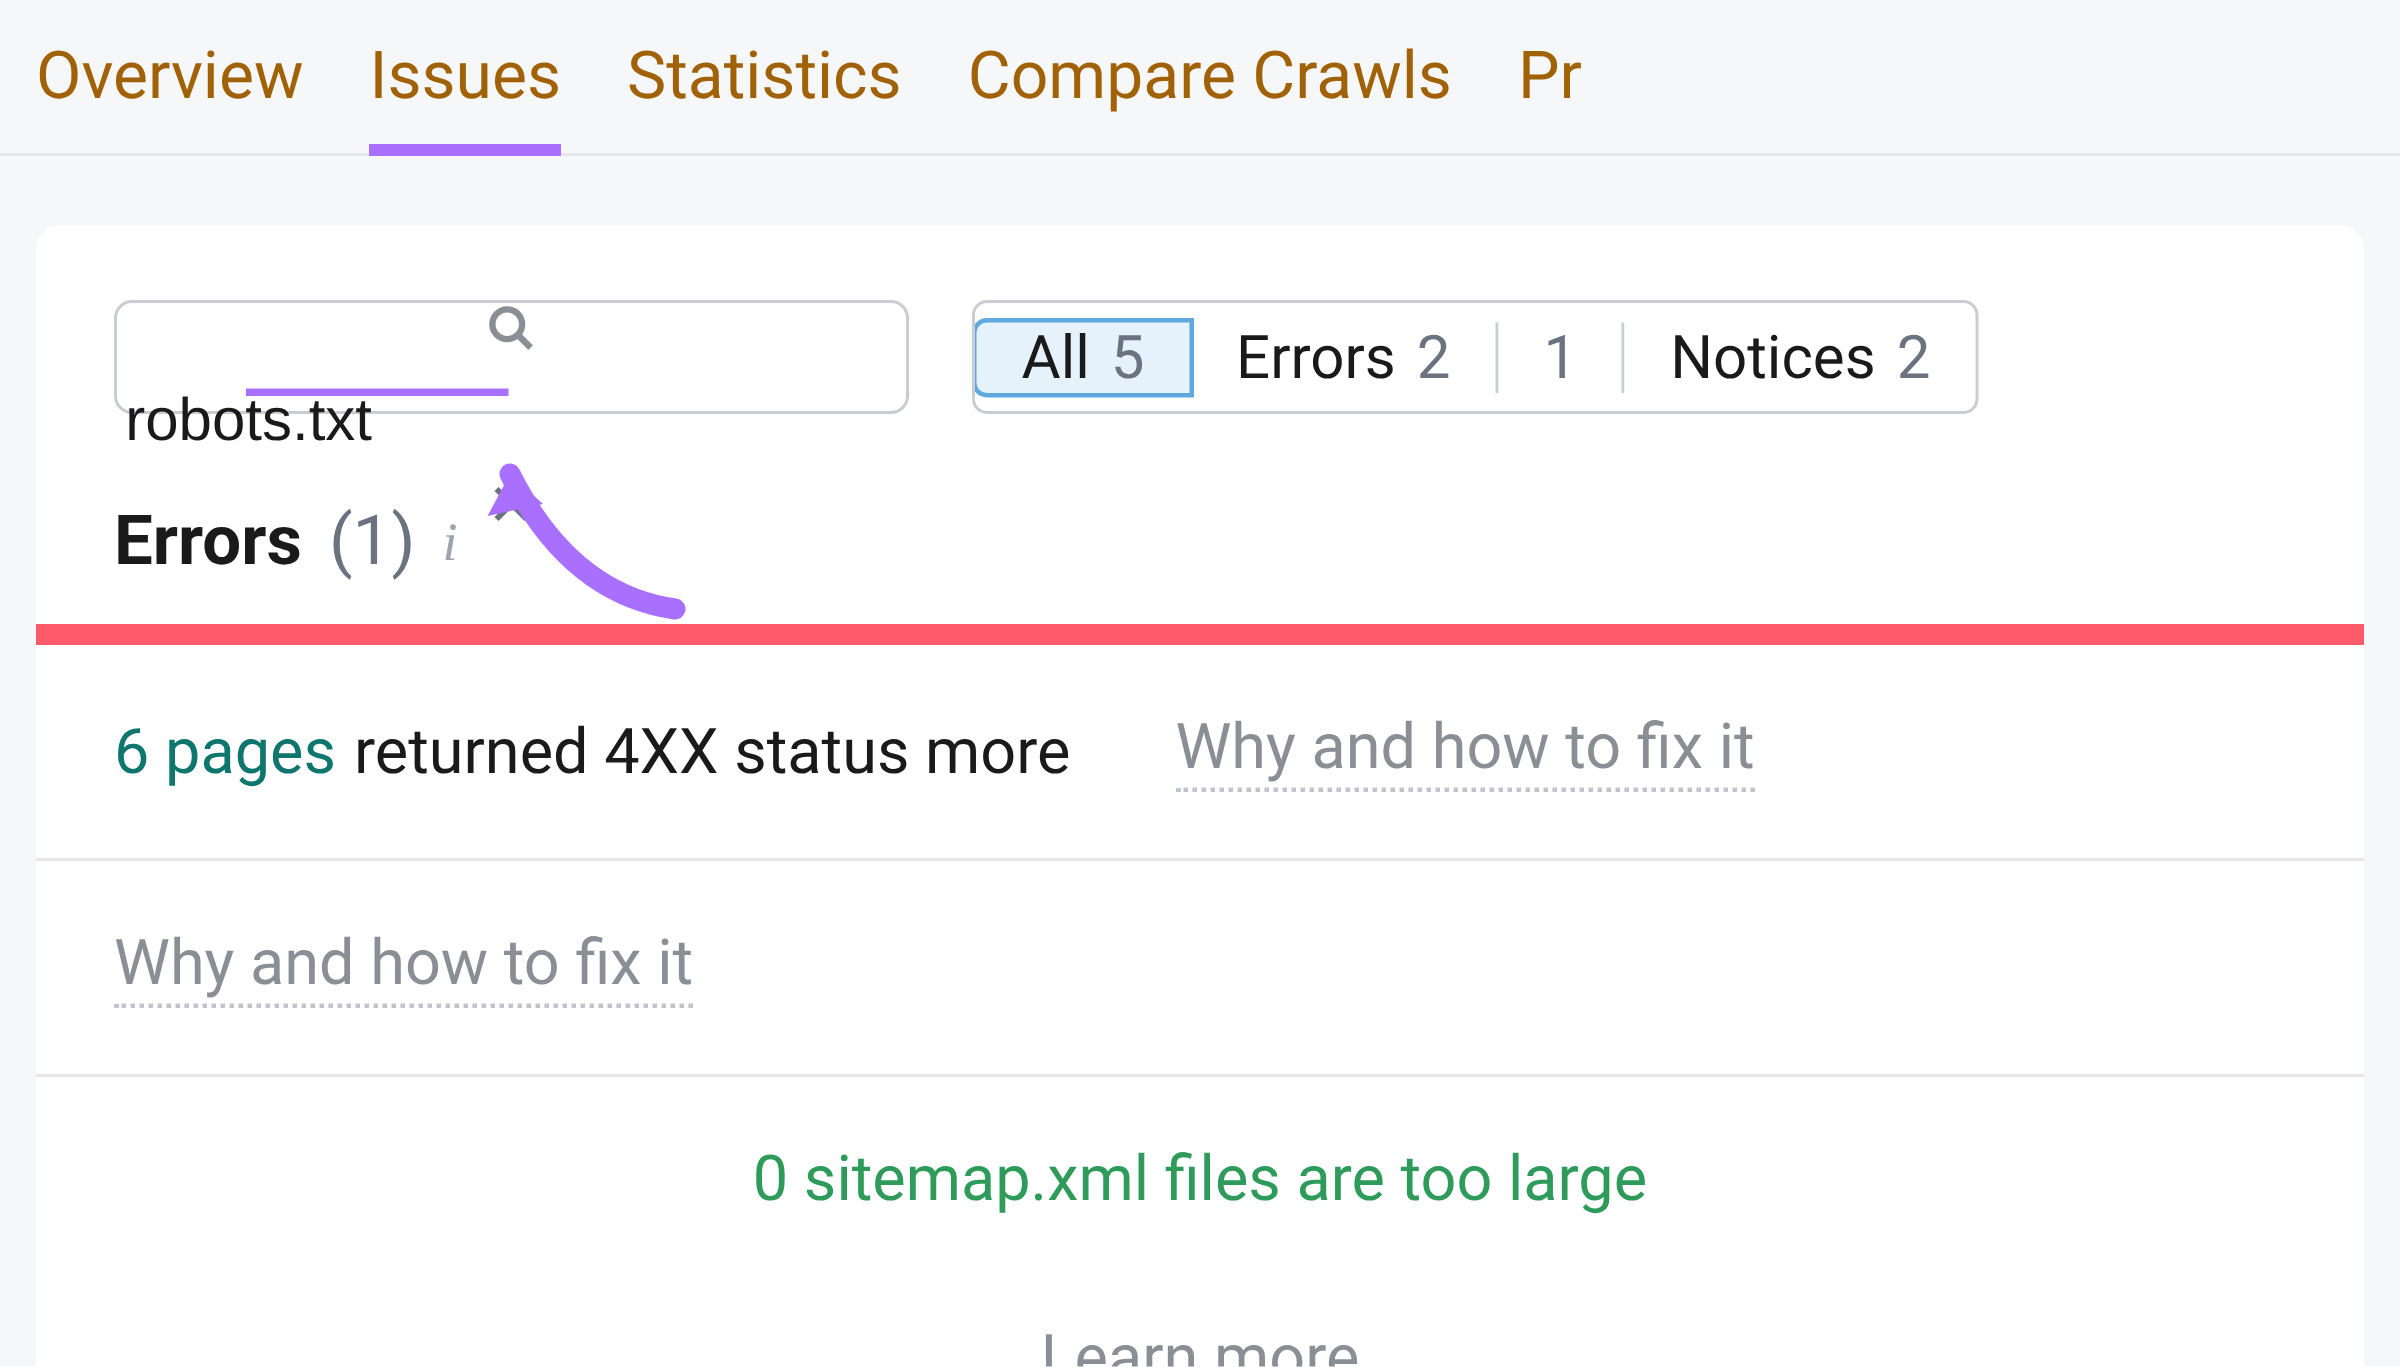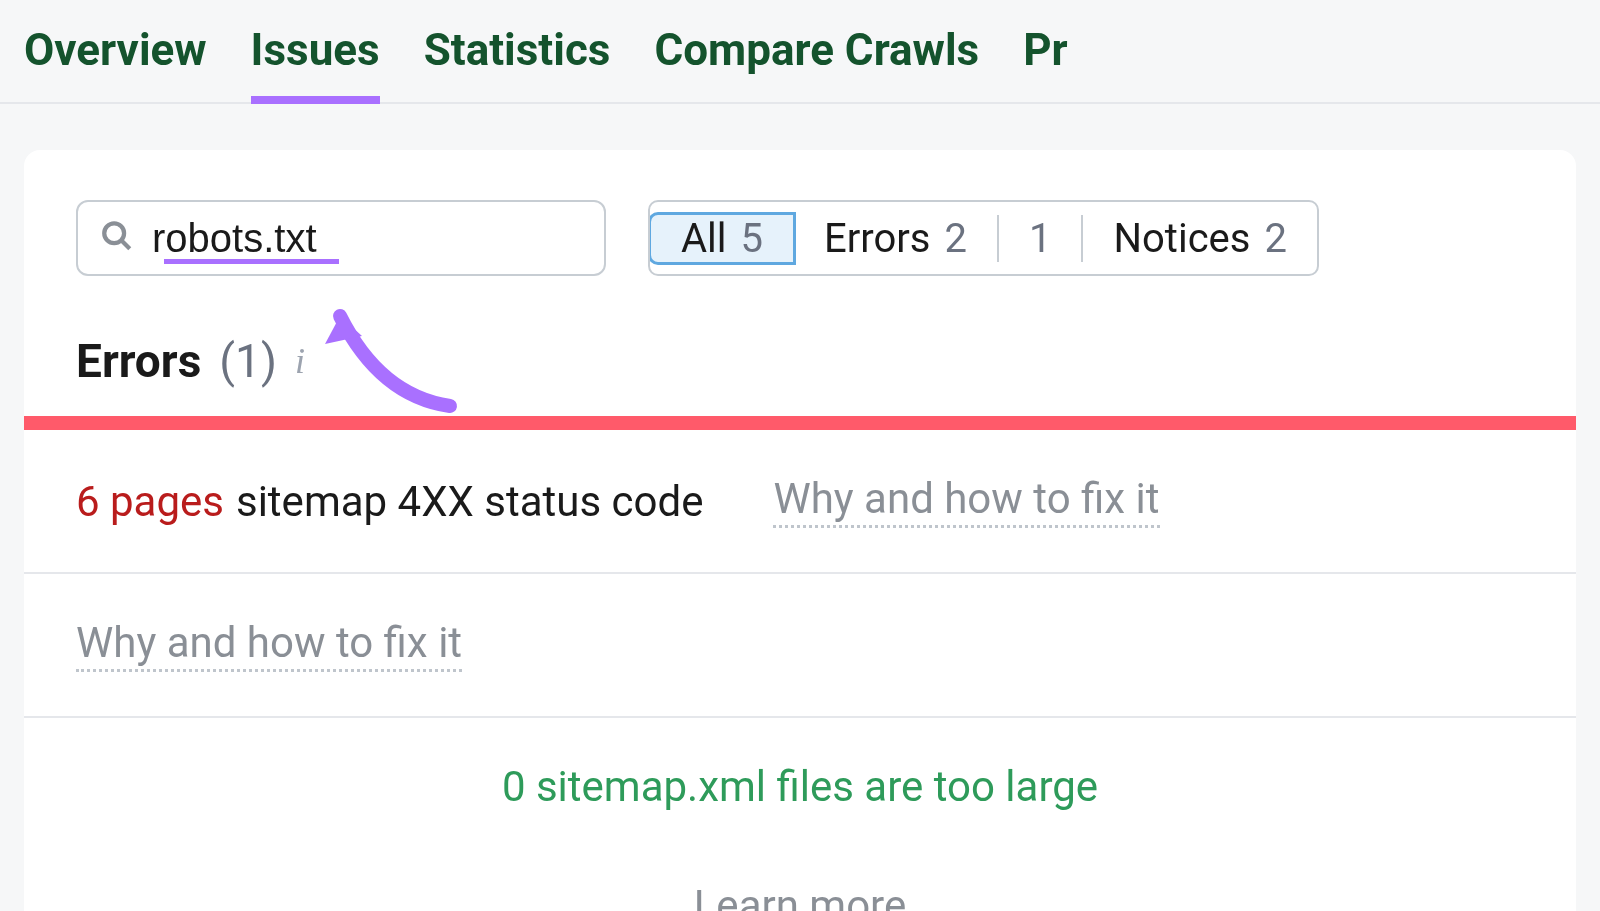--- a/index.html
+++ b/index.html
@@ -13,22 +13,22 @@
   }
   .tabs {
     display: flex;
     gap: 44px;
     padding: 0 24px;
     border-bottom: 2px solid #e5e7eb;
     background: #f6f7f8;
   }
   .tab {
     font-size: 44px;
-    font-weight: 700;
-    color: #14532d;
+    font-weight: 400;
+    color: #a16207;
     padding: 24px 0 26px 0;
     cursor: pointer;
     position: relative;
     white-space: nowrap;
   }
   .tab.active::after {
     content: "";
     position: absolute;
     bottom: -2px;
     left: 0;
@@ -51,20 +51,21 @@
   .search-box {
     display: flex;
     align-items: center;
     border: 2px solid #c7cdd3;
     border-radius: 12px;
     padding: 0 22px;
     height: 76px;
     width: 530px;
     gap: 18px;
     position: relative;
+    flex-direction: column;
   }
   .search-icon svg { width: 34px; height: 34px; }
   .search-input {
     flex: 1;
     border: none;
     outline: none;
     font-size: 40px;
     color: #1a1a1a;
     background: transparent;
   }
@@ -140,21 +141,21 @@
   }
   .issue-row {
     display: flex;
     align-items: center;
     gap: 70px;
     padding: 44px 52px;
     border-bottom: 2px solid #e5e7eb;
     font-size: 42px;
   }
   .issue-text { display: flex; gap: 12px; flex-wrap: wrap; }
-  .link-blue { color: #b91c1c; cursor: pointer; }
+  .link-blue { color: #0f766e; cursor: pointer; }
   .link-green { color: #2e9b5a; cursor: pointer; }
   .text-normal { color: #1a1a1a; }
   .help-link {
     color: #8a8f96;
     border-bottom: 3px dotted #bfc5cc;
     cursor: pointer;
     padding-bottom: 2px;
   }
   .annotation-arrow {
     position: absolute;
@@ -216,21 +217,21 @@
     <span class="section-title">Errors</span>
     <span class="section-count">(1)</span>
     <span class="info-icon">i</span>
   </div>
 
   <div class="red-bar"></div>
 
   <div class="issue-row">
     <div class="issue-text">
       <span class="link-blue">6 pages</span>
-      <span class="text-normal">sitemap 4XX status code</span>
+      <span class="text-normal">returned 4XX status more</span>
     </div>
     <span class="help-link">Why and how to fix it</span>
   </div>
 
   <div class="issue-row">
     <span class="help-link">Why and how to fix it</span>
   </div>
 
   <div class="issue-row" style="border-bottom:none;flex-direction:column;">
     <div class="issue-text">

